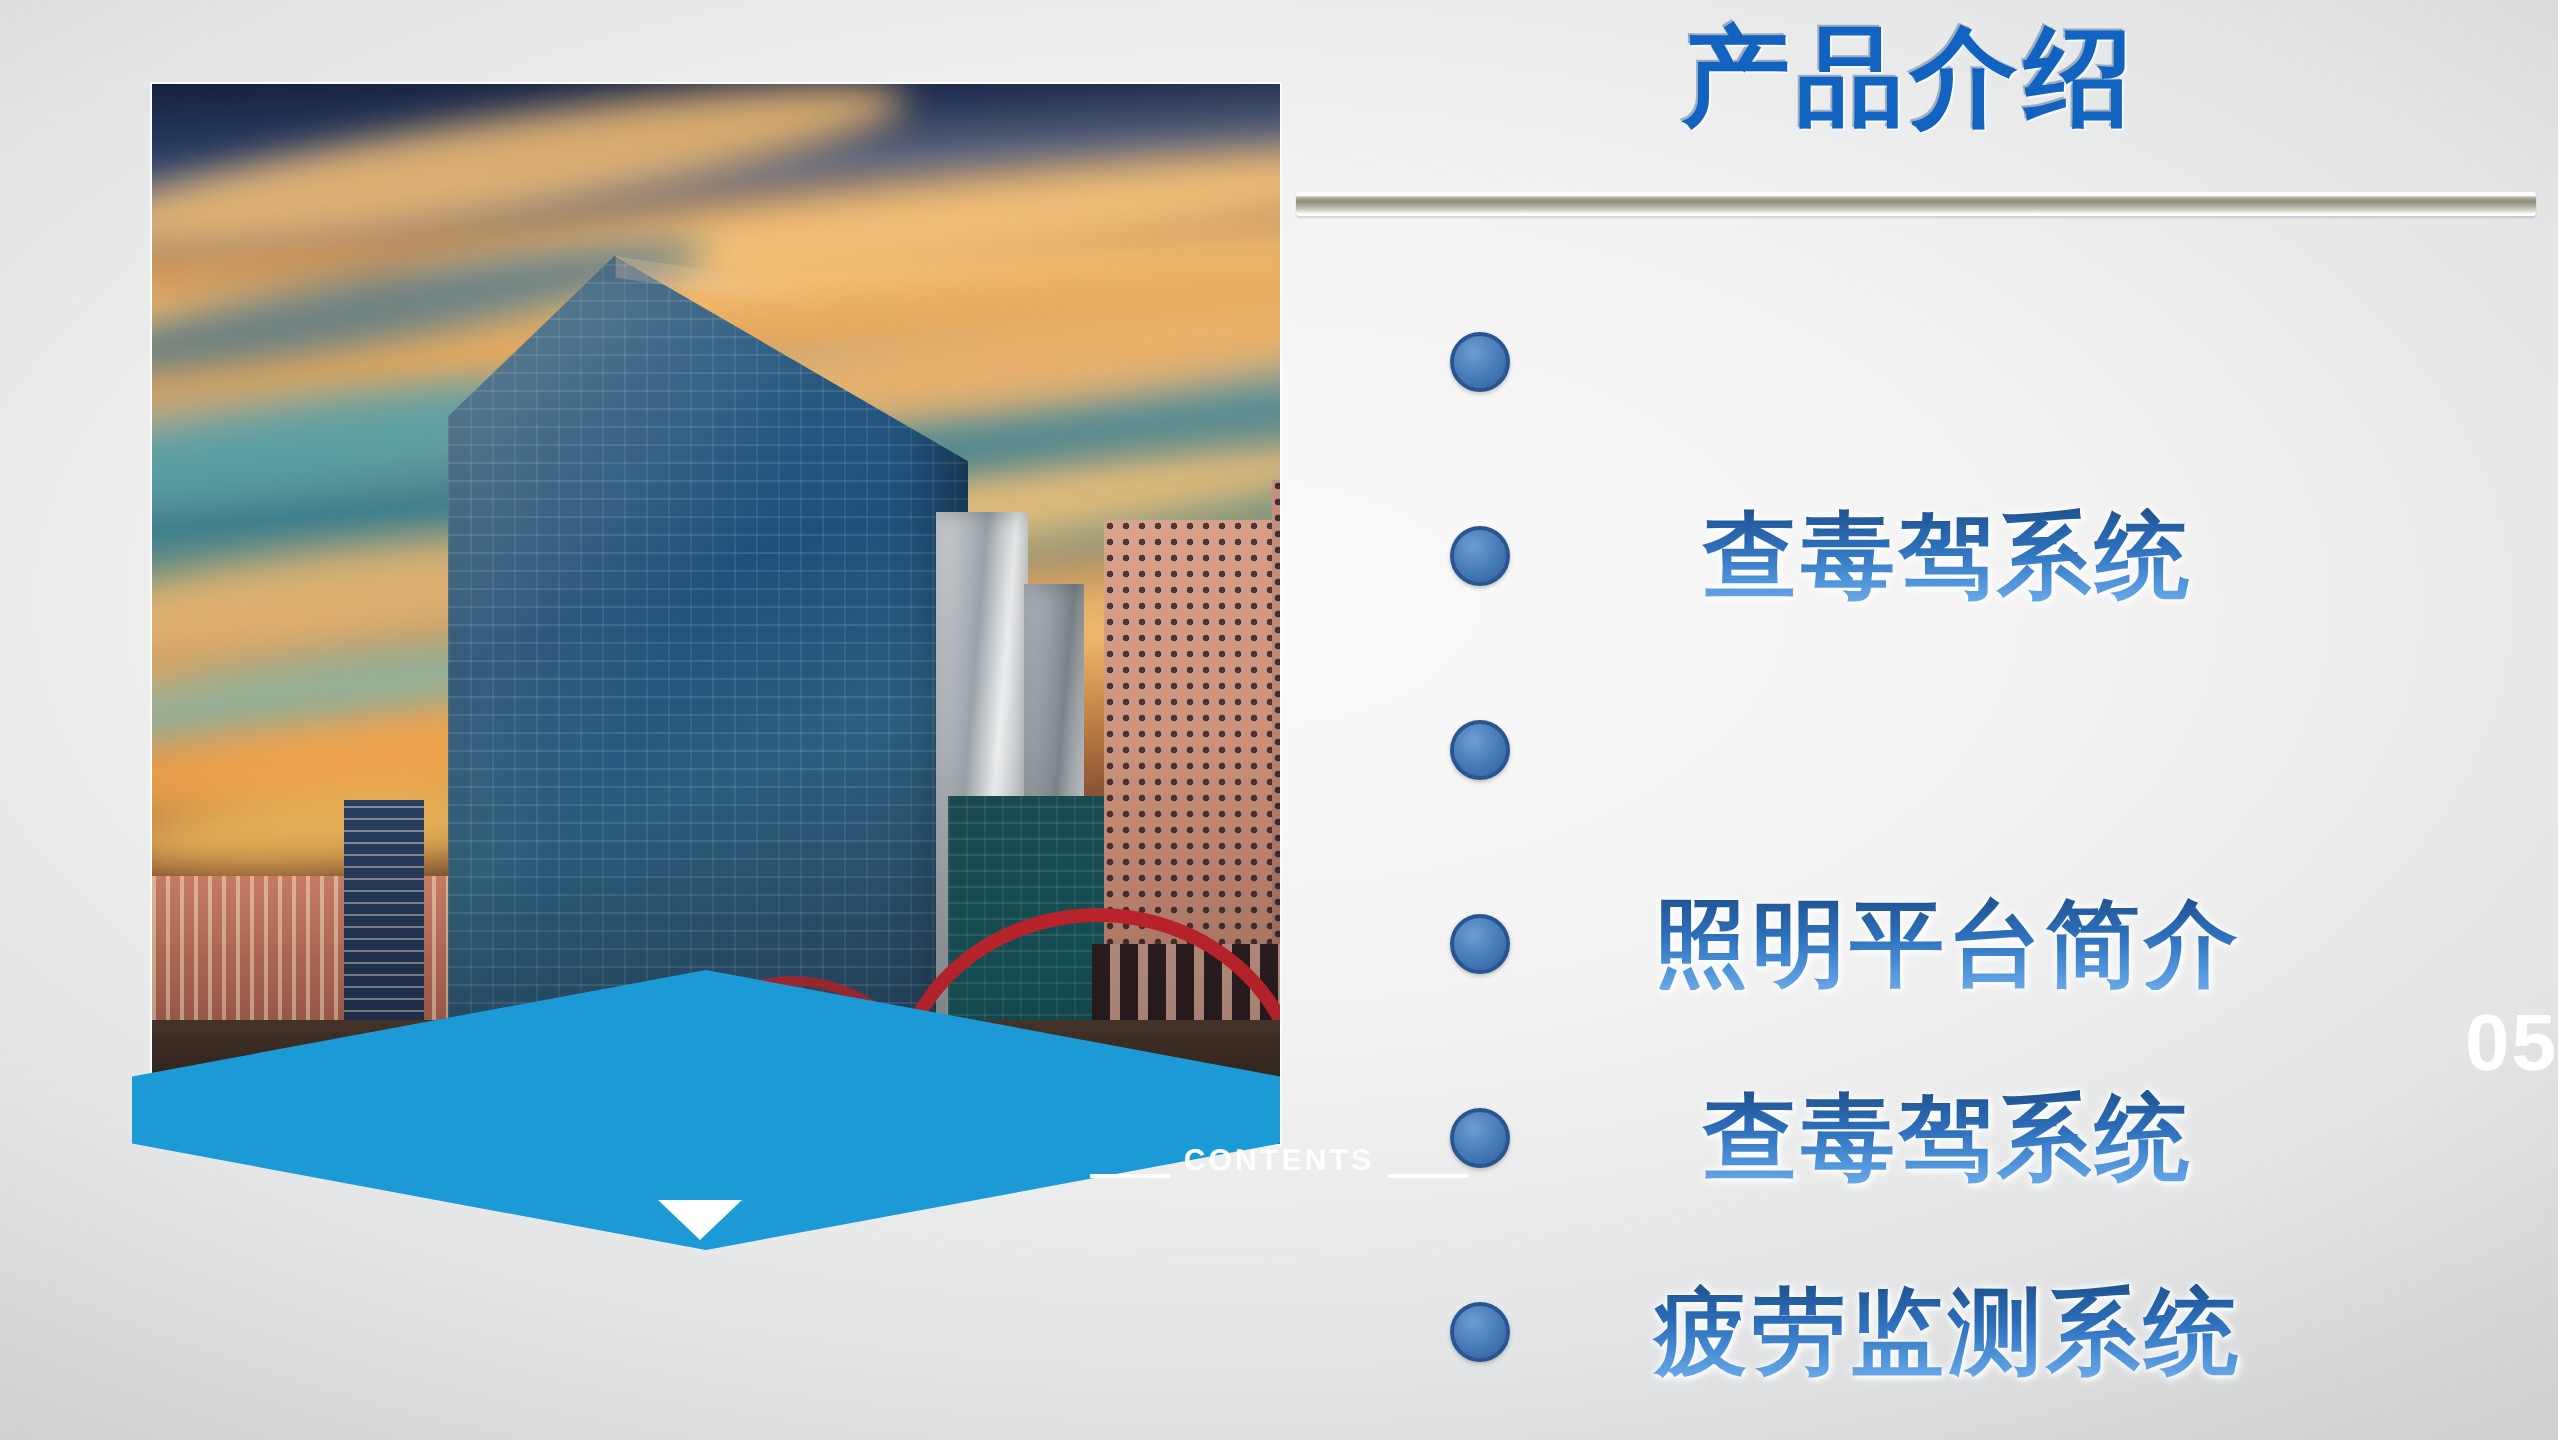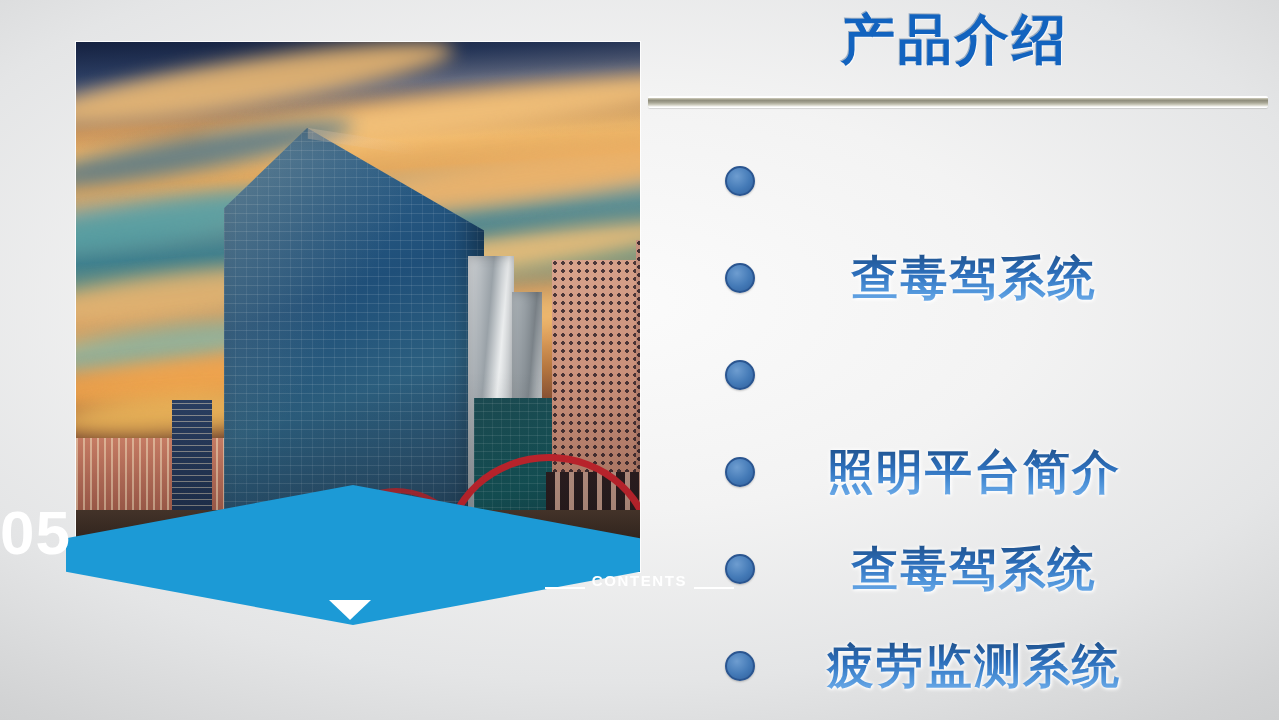--- a/index.html
+++ b/index.html
@@ -218,23 +218,23 @@
     top: 485px;
     width: 574px;
     height: 140px;
     background: #1c9ad6;
     clip-path: polygon(50% 0%, 100% 38%, 100% 62%, 50% 100%, 0% 62%, 0% 38%);
   }
   .chevron-num {
     position: absolute;
     left: 0; right: 0;
     top: 502px;
-    text-align: left;
+    text-align: right;
     color: #ffffff;
-    font-size: 62px;
+    font-size: 40px;
     font-weight: bold;
     letter-spacing: 1px;
     line-height: 1;
     font-family: "Liberation Sans", sans-serif;
   }
   .chevron-label-row {
     position: absolute;
     left: 0; right: 0;
     top: 572px;
     display: flex;

